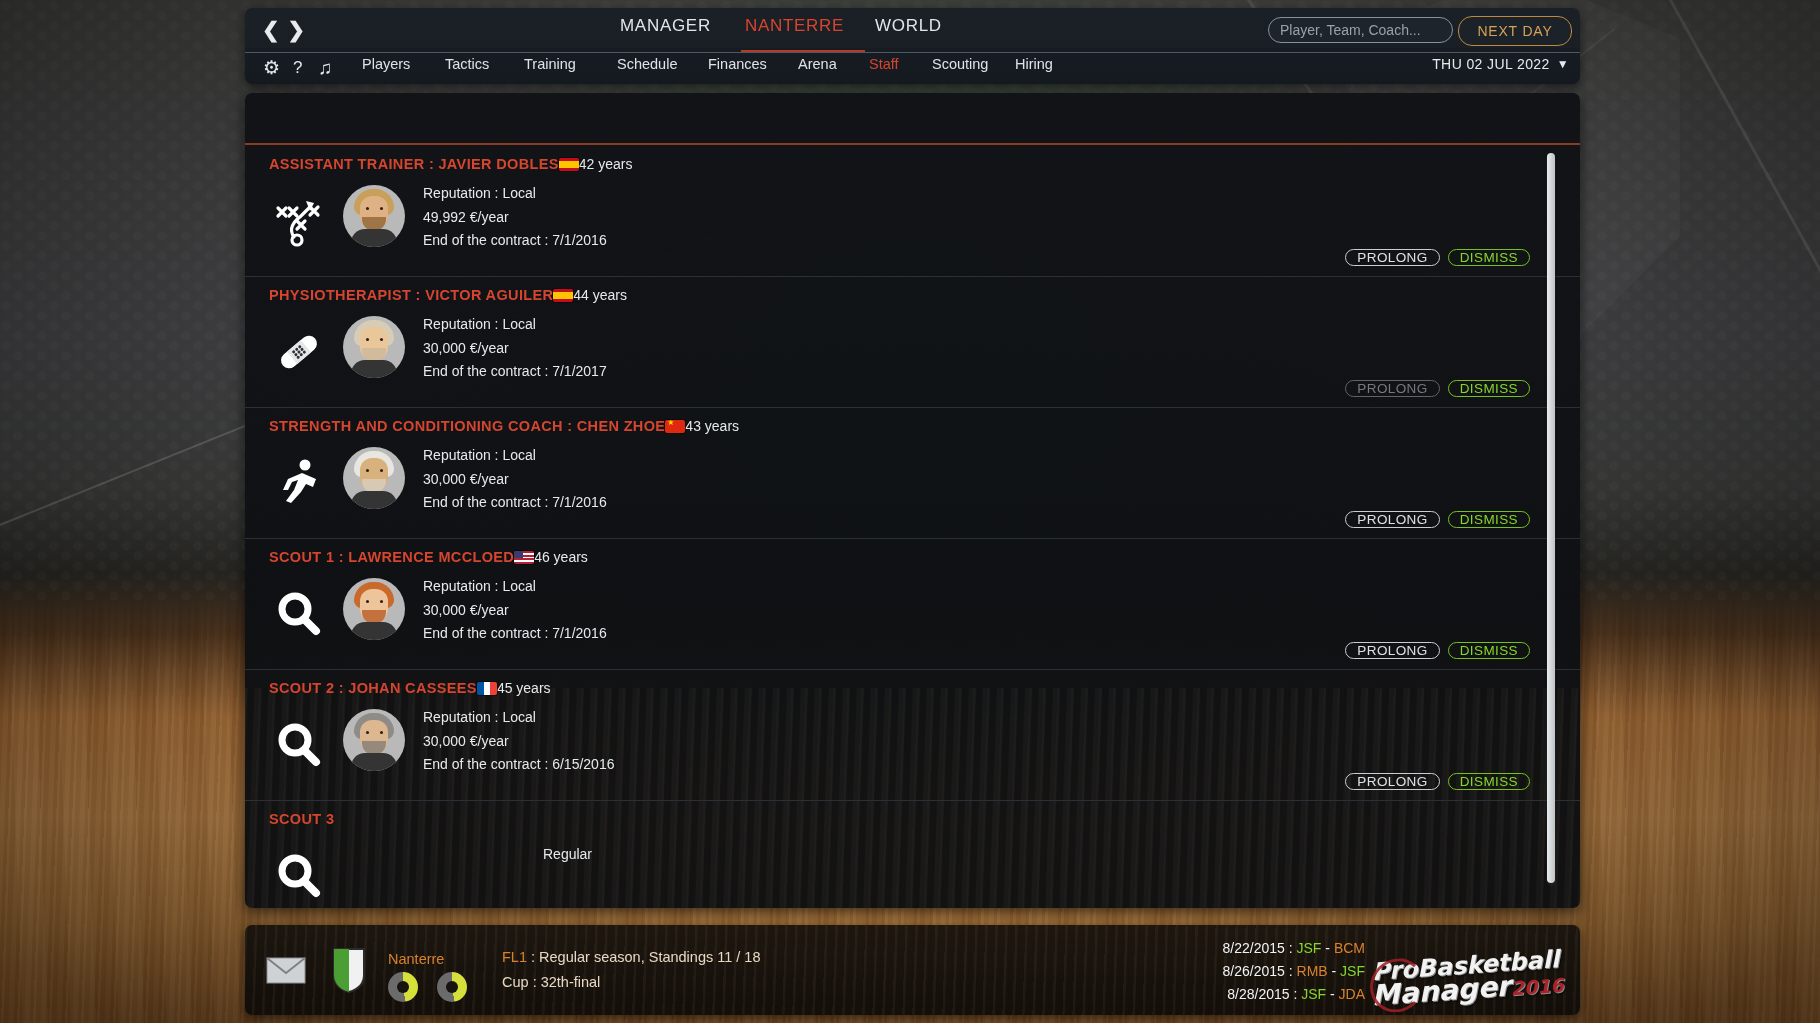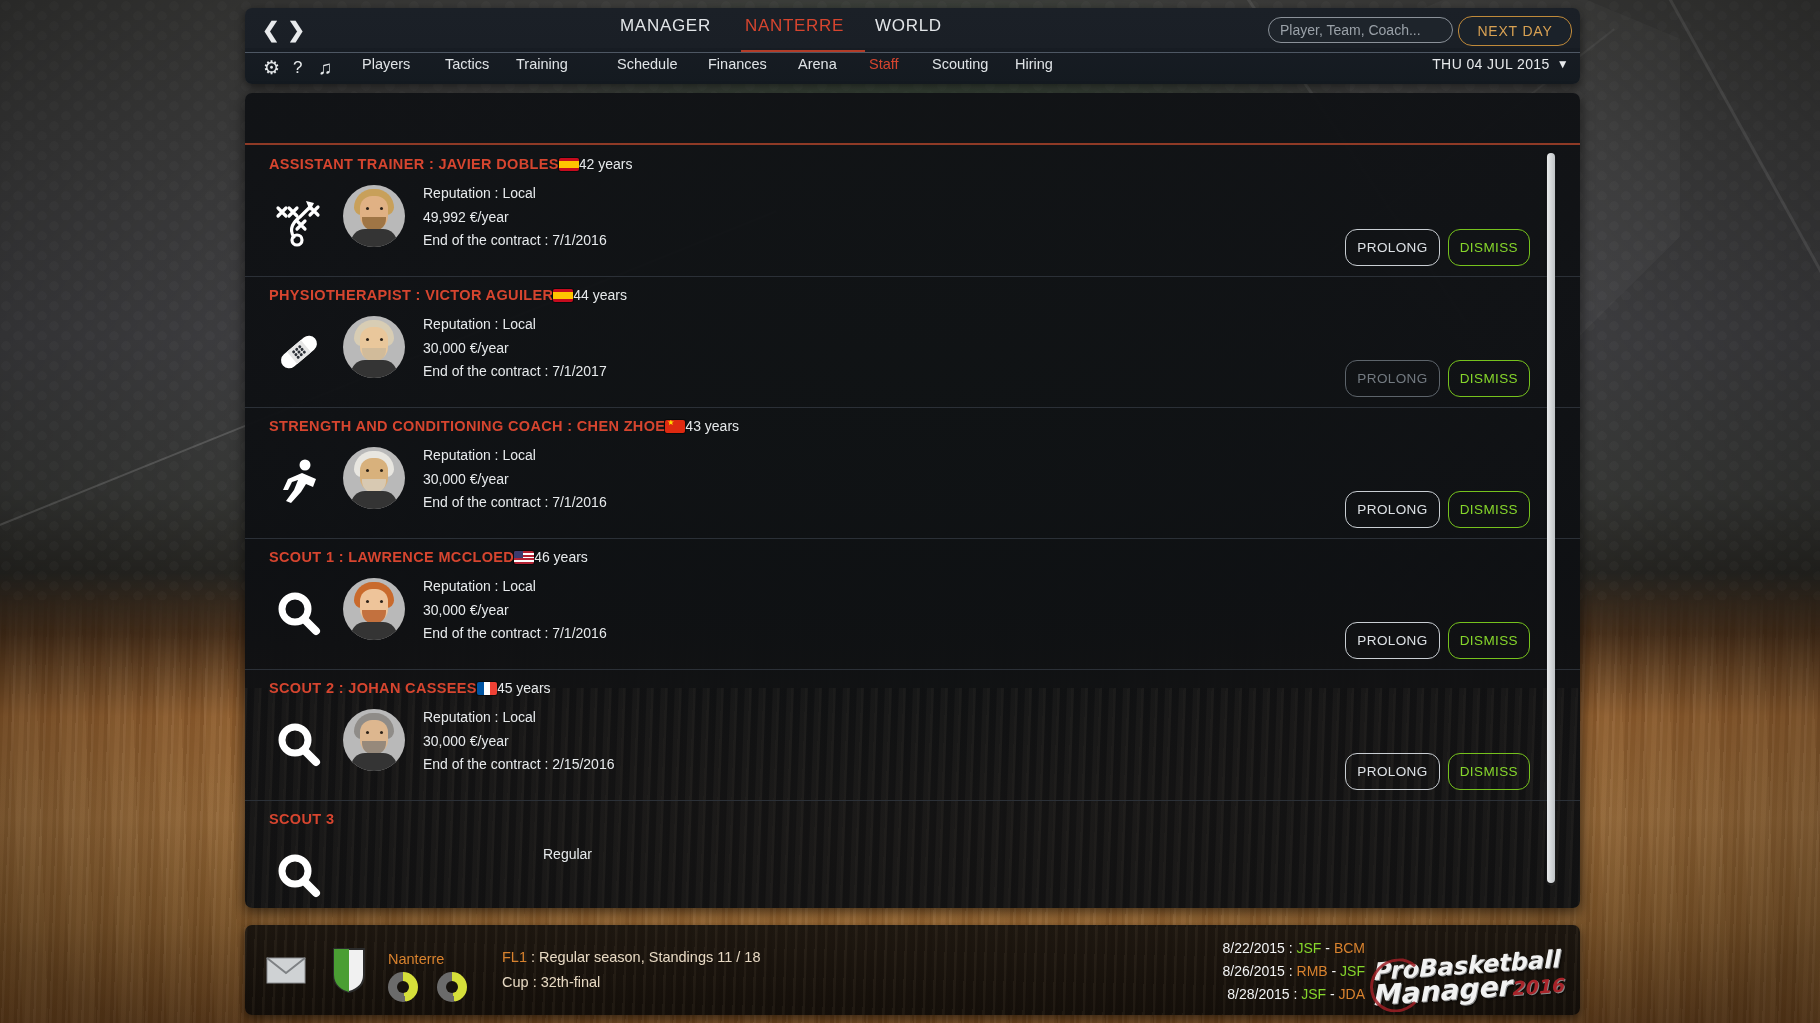--- a/index.html
+++ b/index.html
@@ -172,21 +172,21 @@
   .av-face{position:absolute;left:17px;top:11px;width:28px;height:34px;border-radius:13px 13px 15px 15px;}
   .av-body{position:absolute;left:8px;top:44px;width:46px;height:24px;border-radius:14px 14px 0 0;background:#343434;}
   .av-eye{position:absolute;width:3px;height:3px;border-radius:50%;background:#2b2118;top:22px;}
   .av-beard{position:absolute;left:19px;top:32px;width:24px;height:14px;border-radius:0 0 12px 12px;opacity:.75;}
 
   .info{position:absolute;left:178px;top:36px;}
   .info div{color:#e7eaec;font-size:14px;line-height:23.5px;}
 
   .btns{position:absolute;right:50px;bottom:10px;display:flex;gap:8px;}
   .btn{
-    height:37px;padding:0 11px;border-radius:12px;font-size:13.5px;
+    height:17px;padding:0 11px;border-radius:12px;font-size:13.5px;
     display:flex;align-items:center;justify-content:center;cursor:pointer;
     letter-spacing:.4px;background:transparent;box-sizing:border-box;
   }
   .btn.prolong{border:1px solid #c9ced3;color:#dde1e5;}
   .btn.prolong.disabled{border-color:#5d646b;color:#737a81;}
   .btn.dismiss{border:1px solid #76c21d;color:#86d62b;}
 
   .row.vacancy .info{left:298px;top:42px;}
 
   #scrollbar-track{
@@ -276,29 +276,29 @@
     <input id="searchbox" value="" placeholder="Player, Team, Coach..." style="">
     <div id="nextday">NEXT DAY</div>
   </div>
   <div id="topbar-sep"></div>
   <div id="topbar-row2">
     <div class="subicon" id="gear-ico">⚙</div>
     <div class="subicon" id="help-ico">?</div>
     <div class="subicon" id="music-ico">♫</div>
     <div class="subtab" style="left:117px;">Players</div>
     <div class="subtab" style="left:200px;">Tactics</div>
-    <div class="subtab" style="left:271px;">Training</div>
+    <div class="subtab" style="left:279px;">Training</div>
     <div class="subtab" style="left:372px;">Schedule</div>
     <div class="subtab" style="left:463px;">Finances</div>
     <div class="subtab" style="left:553px;">Arena</div>
     <div class="subtab active" style="left:624px;">Staff</div>
     <div class="subtab" style="left:687px;">Scouting</div>
     <div class="subtab" style="left:770px;">Hiring</div>
     <div id="datebox">
-      <span>THU 04 JUL 2015</span>
+      <span>THU 02 JUL 2022</span>
       <span class="chev">▼</span>
     </div>
   </div>
 </div>
 
 <div id="panel">
   <div id="panel-wood"></div>
   <div id="notice-rule"></div>
 
   <div id="scrollarea">
@@ -465,21 +465,21 @@
         <div class="av-hair" style="background:#8f8c88;"></div>
         <div class="av-face" style="background:#ddb78f;"></div>
         <div class="av-eye" style="left:23px;"></div>
         <div class="av-eye" style="left:37px;"></div>
         <div class="av-beard" style="background:#7e7a74;"></div>
         <div class="av-body"></div>
       </div>
       <div class="info">
         <div>Reputation : Local</div>
         <div>30,000 €/year</div>
-        <div>End of the contract : 2/15/2016</div>
+        <div>End of the contract : 6/15/2016</div>
       </div>
       <div class="btns">
         <div class="btn prolong">PROLONG</div>
         <div class="btn dismiss">DISMISS</div>
       </div>
     </div>
 
     <div class="row vacancy">
       <div class="row-head">
         <span class="role">SCOUT 3</span>

